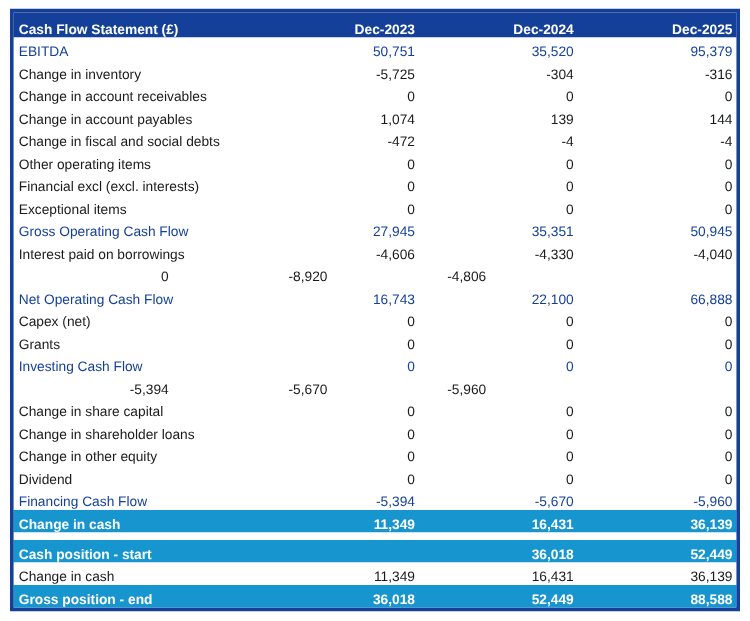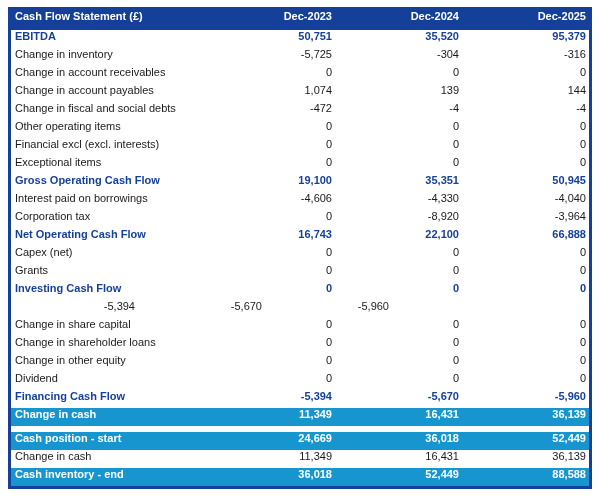--- a/index.html
+++ b/index.html
@@ -15,35 +15,35 @@
     position: absolute;
     left: 8px;
     top: 7px;
     width: 584px;
     box-sizing: border-box;
     border: 3px solid var(--navy, #15409a);
     background: #ffffff;
   }
   .row {
     display: flex;
-    align-items: flex-start;
+    align-items: flex-end;
     height: 18px;
     font-size: 11px;
     background: #ffffff;
     color: #1a1a1a;
   }
   .row.header {
     height: 20px;
     background: var(--navy, #15409a);
     color: #ffffff;
     font-weight: 700;
   }
   .row.subtotal {
     color: var(--navy, #15409a);
-    font-weight: 700;
+    font-weight: 400;
   }
   .row.highlight {
     background: var(--cyan, #1795cf);
     color: #ffffff;
     font-weight: 700;
   }
   .row.spacer {
     height: 6px;
   }
   .cell-label {
@@ -114,35 +114,34 @@
         <div class="cell-num">0</div>
       </div>
       <div class="row normal">
         <div class="cell-label">Exceptional items</div>
         <div class="cell-num">0</div>
         <div class="cell-num">0</div>
         <div class="cell-num">0</div>
       </div>
       <div class="row subtotal">
         <div class="cell-label">Gross Operating Cash Flow</div>
-        <div class="cell-num">19,100</div>
+        <div class="cell-num">27,945</div>
         <div class="cell-num">35,351</div>
         <div class="cell-num">50,945</div>
       </div>
       <div class="row normal">
         <div class="cell-label">Interest paid on borrowings</div>
         <div class="cell-num">-4,606</div>
         <div class="cell-num">-4,330</div>
         <div class="cell-num">-4,040</div>
       </div>
       <div class="row normal">
-        <div class="cell-label">Corporation tax</div>
         <div class="cell-num">0</div>
         <div class="cell-num">-8,920</div>
-        <div class="cell-num">-3,964</div>
+        <div class="cell-num">-4,806</div>
       </div>
       <div class="row subtotal">
         <div class="cell-label">Net Operating Cash Flow</div>
         <div class="cell-num">16,743</div>
         <div class="cell-num">22,100</div>
         <div class="cell-num">66,888</div>
       </div>
       <div class="row normal">
         <div class="cell-label">Capex (net)</div>
         <div class="cell-num">0</div>
@@ -198,30 +197,29 @@
       </div>
       <div class="row highlight">
         <div class="cell-label">Change in cash</div>
         <div class="cell-num">11,349</div>
         <div class="cell-num">16,431</div>
         <div class="cell-num">36,139</div>
       </div>
       <div class="row spacer"></div>
       <div class="row highlight">
         <div class="cell-label">Cash position - start</div>
-        <div class="cell-num">24,669</div>
         <div class="cell-num">36,018</div>
         <div class="cell-num">52,449</div>
       </div>
       <div class="row normal">
         <div class="cell-label">Change in cash</div>
         <div class="cell-num">11,349</div>
         <div class="cell-num">16,431</div>
         <div class="cell-num">36,139</div>
       </div>
       <div class="row highlight">
-        <div class="cell-label">Cash inventory - end</div>
+        <div class="cell-label">Gross position - end</div>
         <div class="cell-num">36,018</div>
         <div class="cell-num">52,449</div>
         <div class="cell-num">88,588</div>
       </div>
     </div>
 </div>
 
 </body></html>

